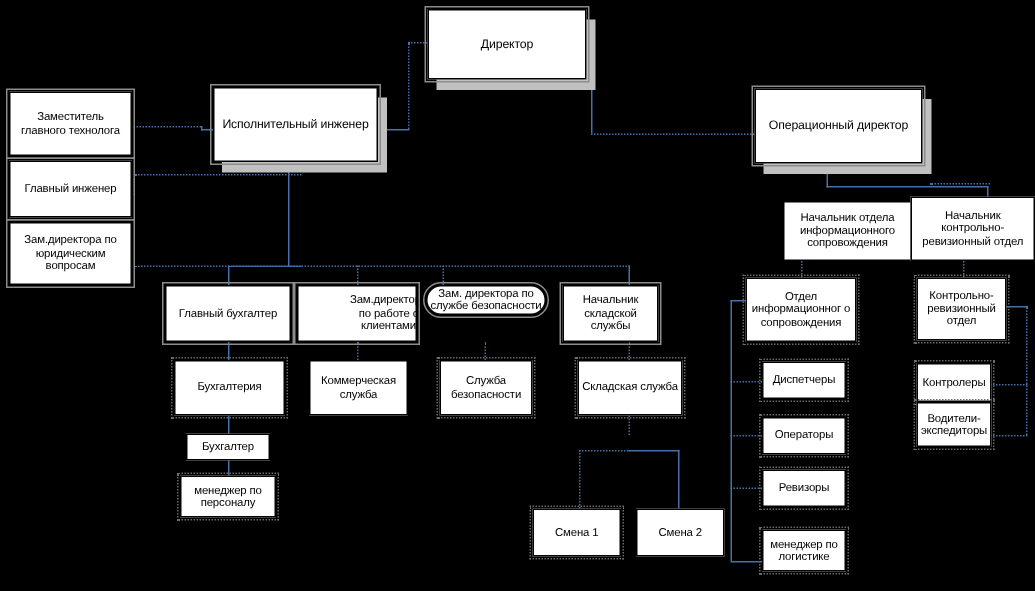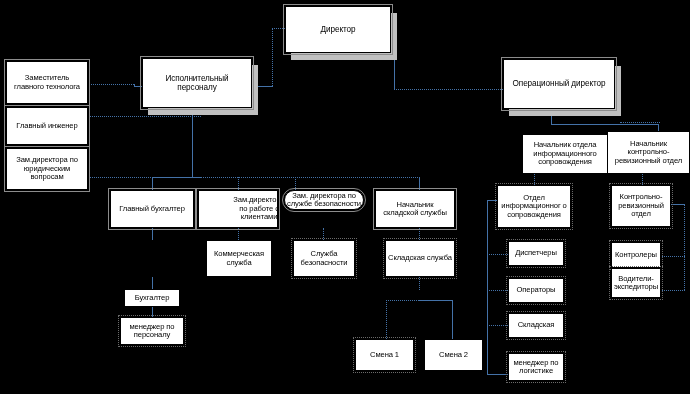--- a/index.html
+++ b/index.html
@@ -138,38 +138,39 @@
   <div class="ln hd" style="left:487px; top:325px; width:21px;"></div>
   <div class="ln h" style="left:487px; top:374px; width:21px;"></div>
 
   <div class="ln vd" style="left:684px; top:204px; height:86px;"></div>
   <div class="ln h" style="left:669px; top:204px; width:16px;"></div>
   <div class="ln hd" style="left:660px; top:256px; width:25px;"></div>
   <div class="ln hd" style="left:660px; top:290px; width:25px;"></div>
 
   <div class="node big framed" style="left:285px; top:6px; width:106px; height:47px;">Директор</div>
 
-  <div class="node big framed" style="left:142px; top:58px; width:110px; height:50px;">Исполнительный персоналу</div>
+  <div class="node big framed" style="left:142px; top:58px; width:110px; height:50px;">Исполнительный инженер</div>
 
   <div class="node big framed" style="left:503px; top:59px; width:112px; height:50px;">Операционный директор</div>
 
   <div class="node framed" style="left:6px; top:61px; width:82px; height:43px;">Заместитель главного технолога</div>
 
   <div class="node framed" style="left:6px; top:107px; width:82px; height:38px;">Главный инженер</div>
 
   <div class="node framed" style="left:6px; top:148px; width:82px; height:42px;">Зам.директора по юридическим вопросам</div>
 
   <div class="node framed" style="left:110px; top:190px; width:84px; height:38px;">Главный бухгалтер</div>
 
   <div class="node framed" style="left:198px; top:190px; width:80px; height:38px;padding-left:44px;">Зам.директора по работе с клиентами</div>
 
   <div class="node framed" style="left:284px; top:190px; width:80px; height:20px;border-radius:17px;">Зам. директора по службе безопасности</div>
 
-  <div class="node framed" style="left:375px; top:190px; width:80px; height:38px;">Начальник складской службы</div>
-
+  <div class="node framed" style="left:375px; top:190px; width:64px; height:38px;">Начальник складской службы</div>
+
+  <div class="node dotframe" style="left:116px; top:240px; width:74px; height:37px;">Бухгалтерия</div>
 
   <div class="node" style="left:206px; top:240px; width:66px; height:37px;">Коммерческая служба</div>
 
   <div class="node dotframe" style="left:293px; top:240px; width:62px; height:37px;">Служба безопасности</div>
 
   <div class="node dotframe" style="left:385px; top:240px; width:70px; height:37px;">Складская служба</div>
 
   <div class="node" style="left:124px; top:289px; width:56px; height:18px;">Бухгалтер</div>
 
   <div class="node dotframe" style="left:120px; top:317px; width:64px; height:28px;">менеджер по персоналу</div>
@@ -184,21 +185,21 @@
   <div class="node" style="left:607px; top:131px; width:83px; height:43px;">Начальник контрольно-ревизионный отдел</div>
 
   <div class="node dotframe" style="left:497px; top:185px; width:74px; height:43px;">Отдел информационног о сопровождения</div>
 
   <div class="node dotframe" style="left:611px; top:185px; width:60px; height:42px;">Контрольно-ревизионный отдел</div>
 
   <div class="node dotframe" style="left:508px; top:241px; width:56px; height:25px;">Диспетчеры</div>
 
   <div class="node dotframe" style="left:508px; top:278px; width:56px; height:25px;">Операторы</div>
 
-  <div class="node dotframe" style="left:508px; top:313px; width:56px; height:25px;">Складская</div>
+  <div class="node dotframe" style="left:508px; top:313px; width:56px; height:25px;">Ревизоры</div>
 
   <div class="node dotframe" style="left:508px; top:353px; width:56px; height:28px;">менеджер по логистике</div>
 
   <div class="node dotframe" style="left:611px; top:242px; width:50px; height:26px;">Контролеры</div>
 
   <div class="node dotframe" style="left:611px; top:268px; width:50px; height:30px;">Водители-экспедиторы</div>
 
 </div>
 
 </body></html>

